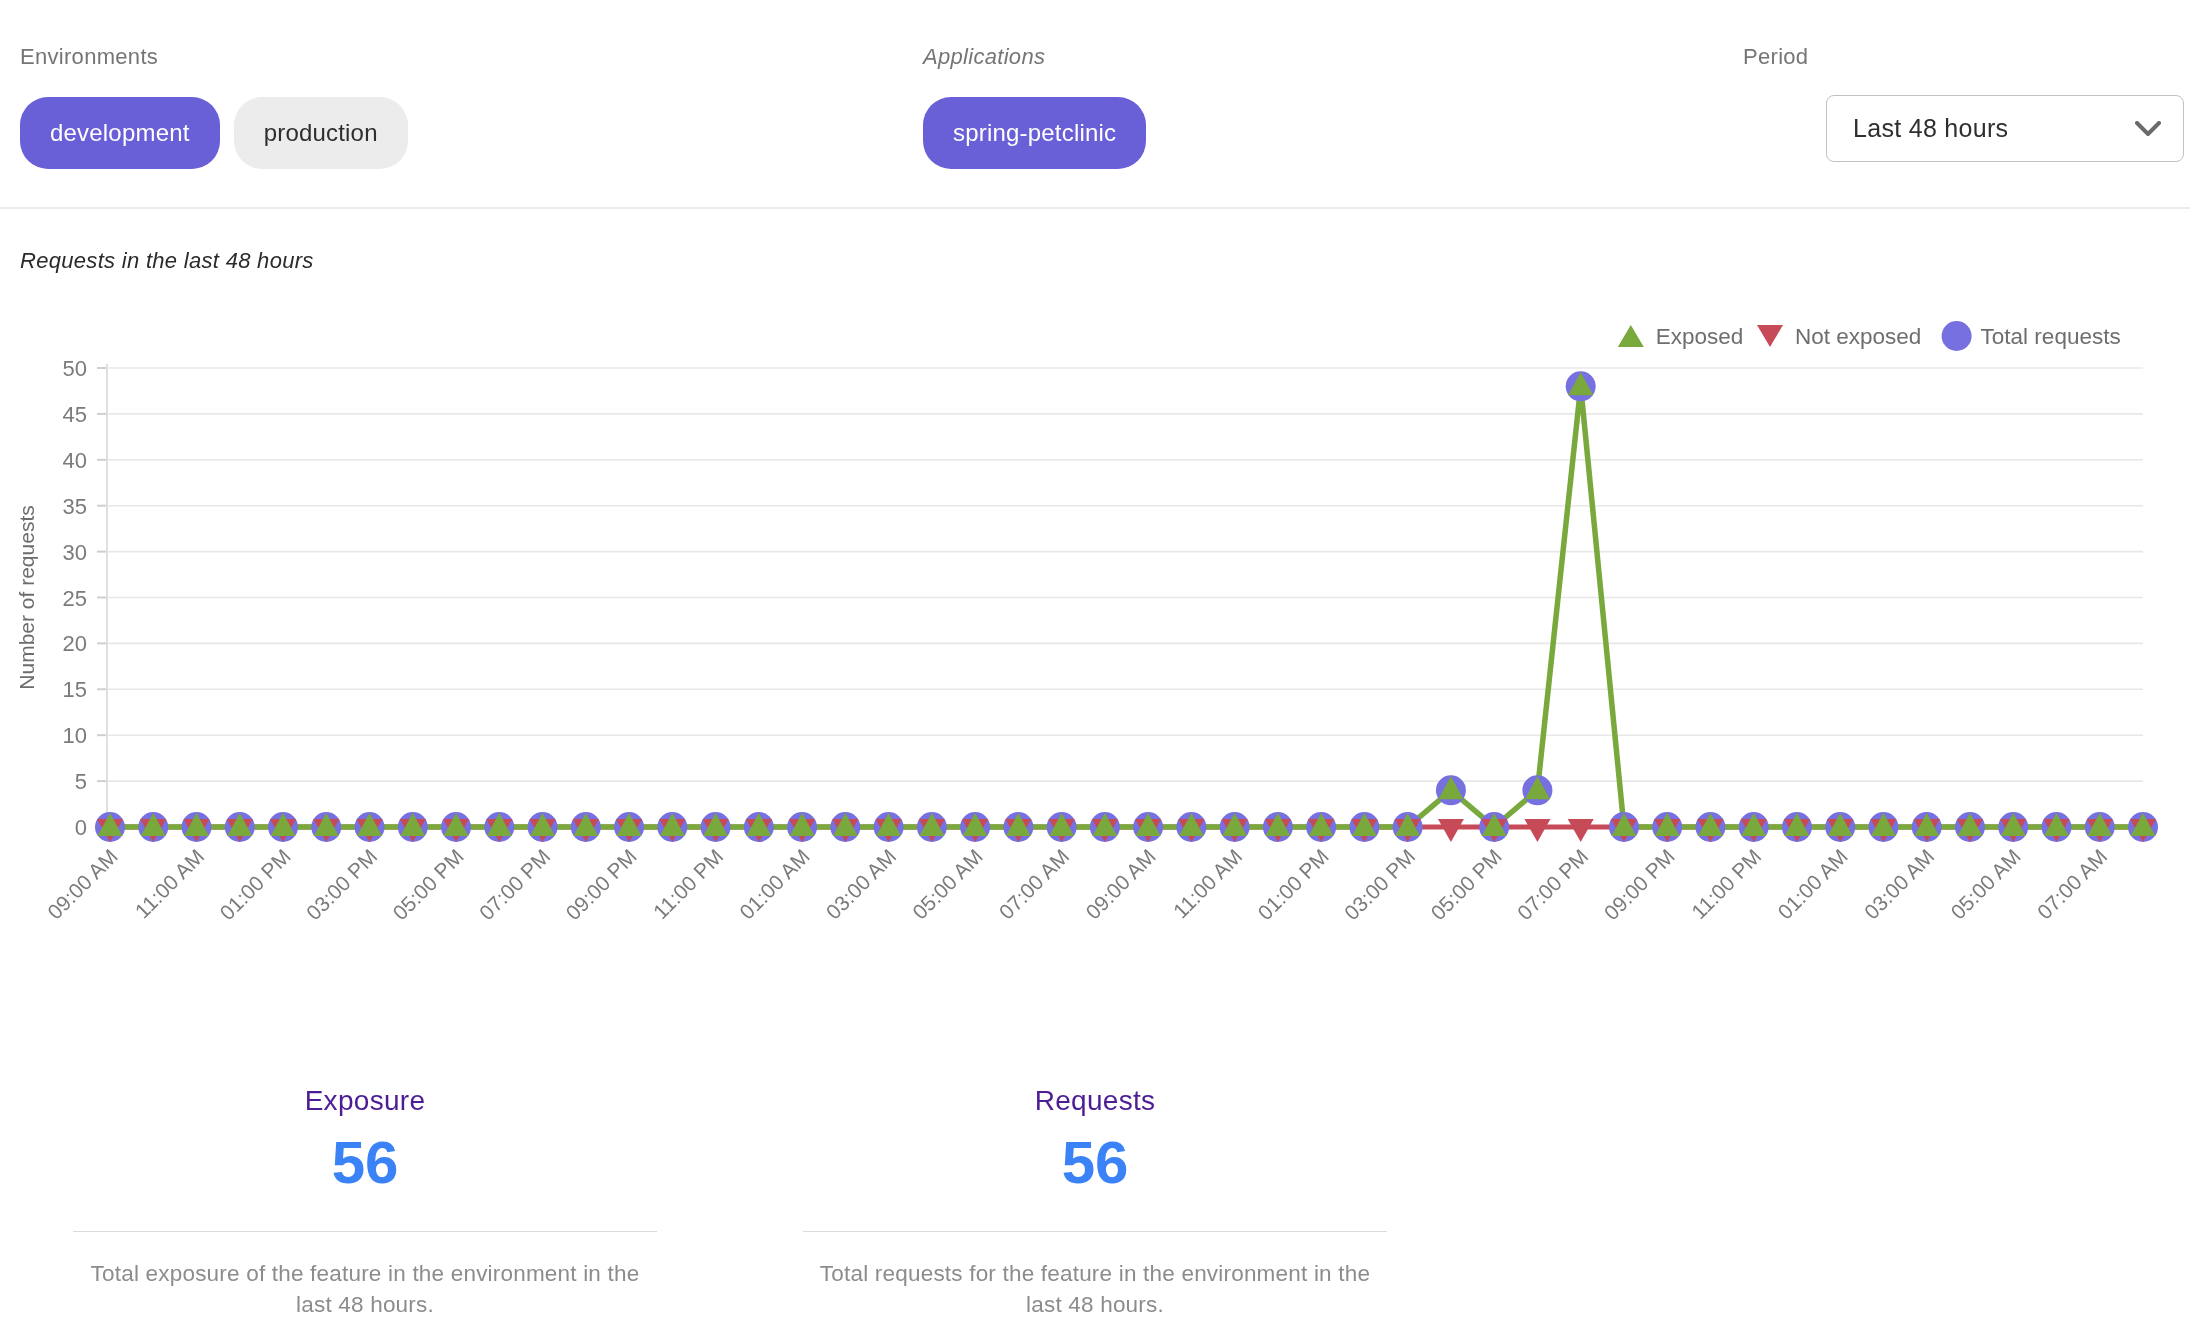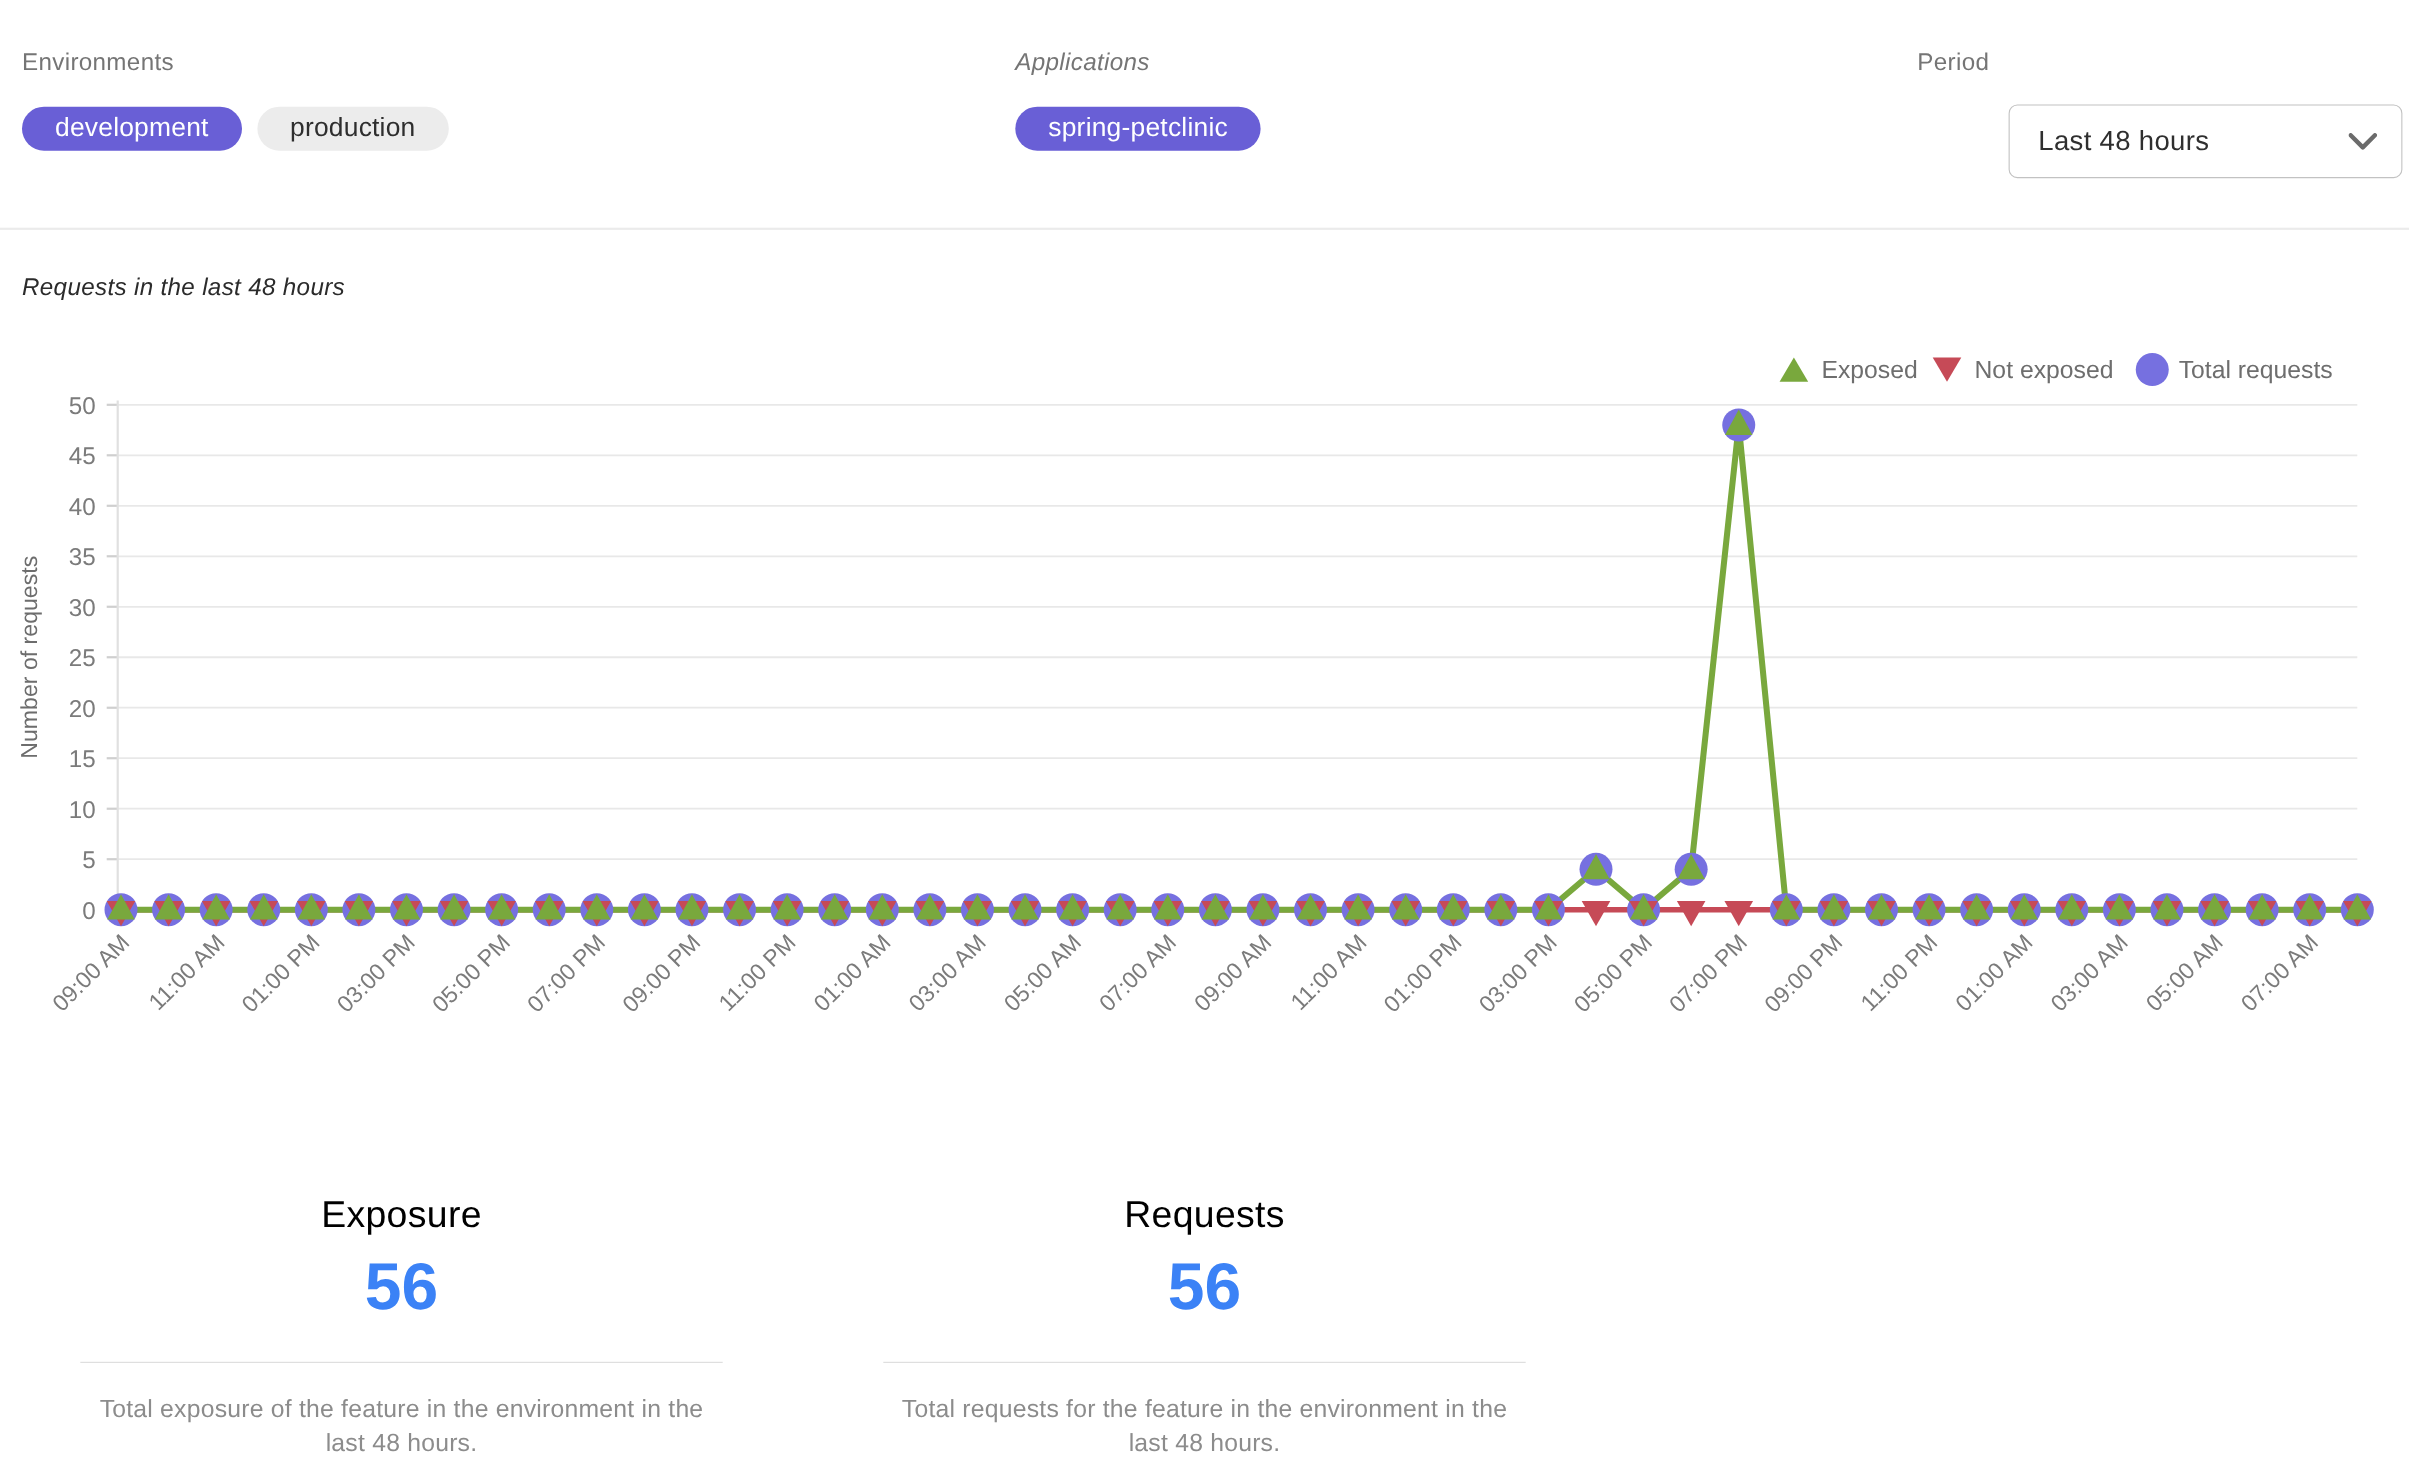--- a/index.html
+++ b/index.html
@@ -8,21 +8,21 @@
     position: relative;
     width: 2190px; height: 1340px;
     background:#fff;
     font-family: "Liberation Sans", sans-serif;
     overflow: hidden;
   }
   .filter-group { position:absolute; top:44px; }
   .filter-label { font-size:22px; color:#757575; letter-spacing:.3px; }
   .pill-row { position:absolute; top:97px; display:flex; gap:14px; }
   .pill {
-    height:40px; border-radius:28px; border:none;
+    height:72px; border-radius:28px; border:none;
     padding:0 30px; font-size:24px; letter-spacing:.2px;
     font-family:"Liberation Sans",sans-serif;
     display:inline-flex; align-items:center; cursor:pointer;
     background:#ececec; color:#2e2e2e; white-space:nowrap;
   }
   .pill.selected { background:#695fd6; color:#ffffff; }
   .select-box {
     position:absolute; top:95px; width:358px; height:67px;
     border:1.5px solid #c2c2c2; border-radius:8px; background:#fff;
     display:flex; align-items:center; justify-content:space-between;
@@ -36,21 +36,21 @@
   .chart-title {
     position:absolute; left:20px; top:248px;
     font-size:22px; color:#2b2b2b; font-weight:400; letter-spacing:.3px;font-style:italic;
   }
   .chart-wrap { position:absolute; left:0; top:300px; width:2190px; height:680px; }
   .metrics {
     position:absolute; left:0; top:1085px; width:2190px;
     display:grid; grid-template-columns:1fr 1fr 1fr;
   }
   .metric-card { text-align:center; padding:0 73px; }
-  .metric-title { font-size:34px; font-weight:400; color:#000000; letter-spacing:.3px; margin-bottom:16px; }
+  .metric-title { font-size:28px; font-weight:400; color:#4c1d95; letter-spacing:.3px; margin-bottom:16px; }
   .metric-value { font-size:60px; font-weight:700; color:#3b82f6; line-height:1; margin-bottom:38px; }
   .metric-divider { border:none; border-top:1.5px solid #dcdcdc; width:100%; }
   .metric-desc {
     margin-top:26px; font-size:22.5px; line-height:31px;
     color:#8c8c8c; letter-spacing:.2px;
   }
 </style>
 </head>
 <body>
 

